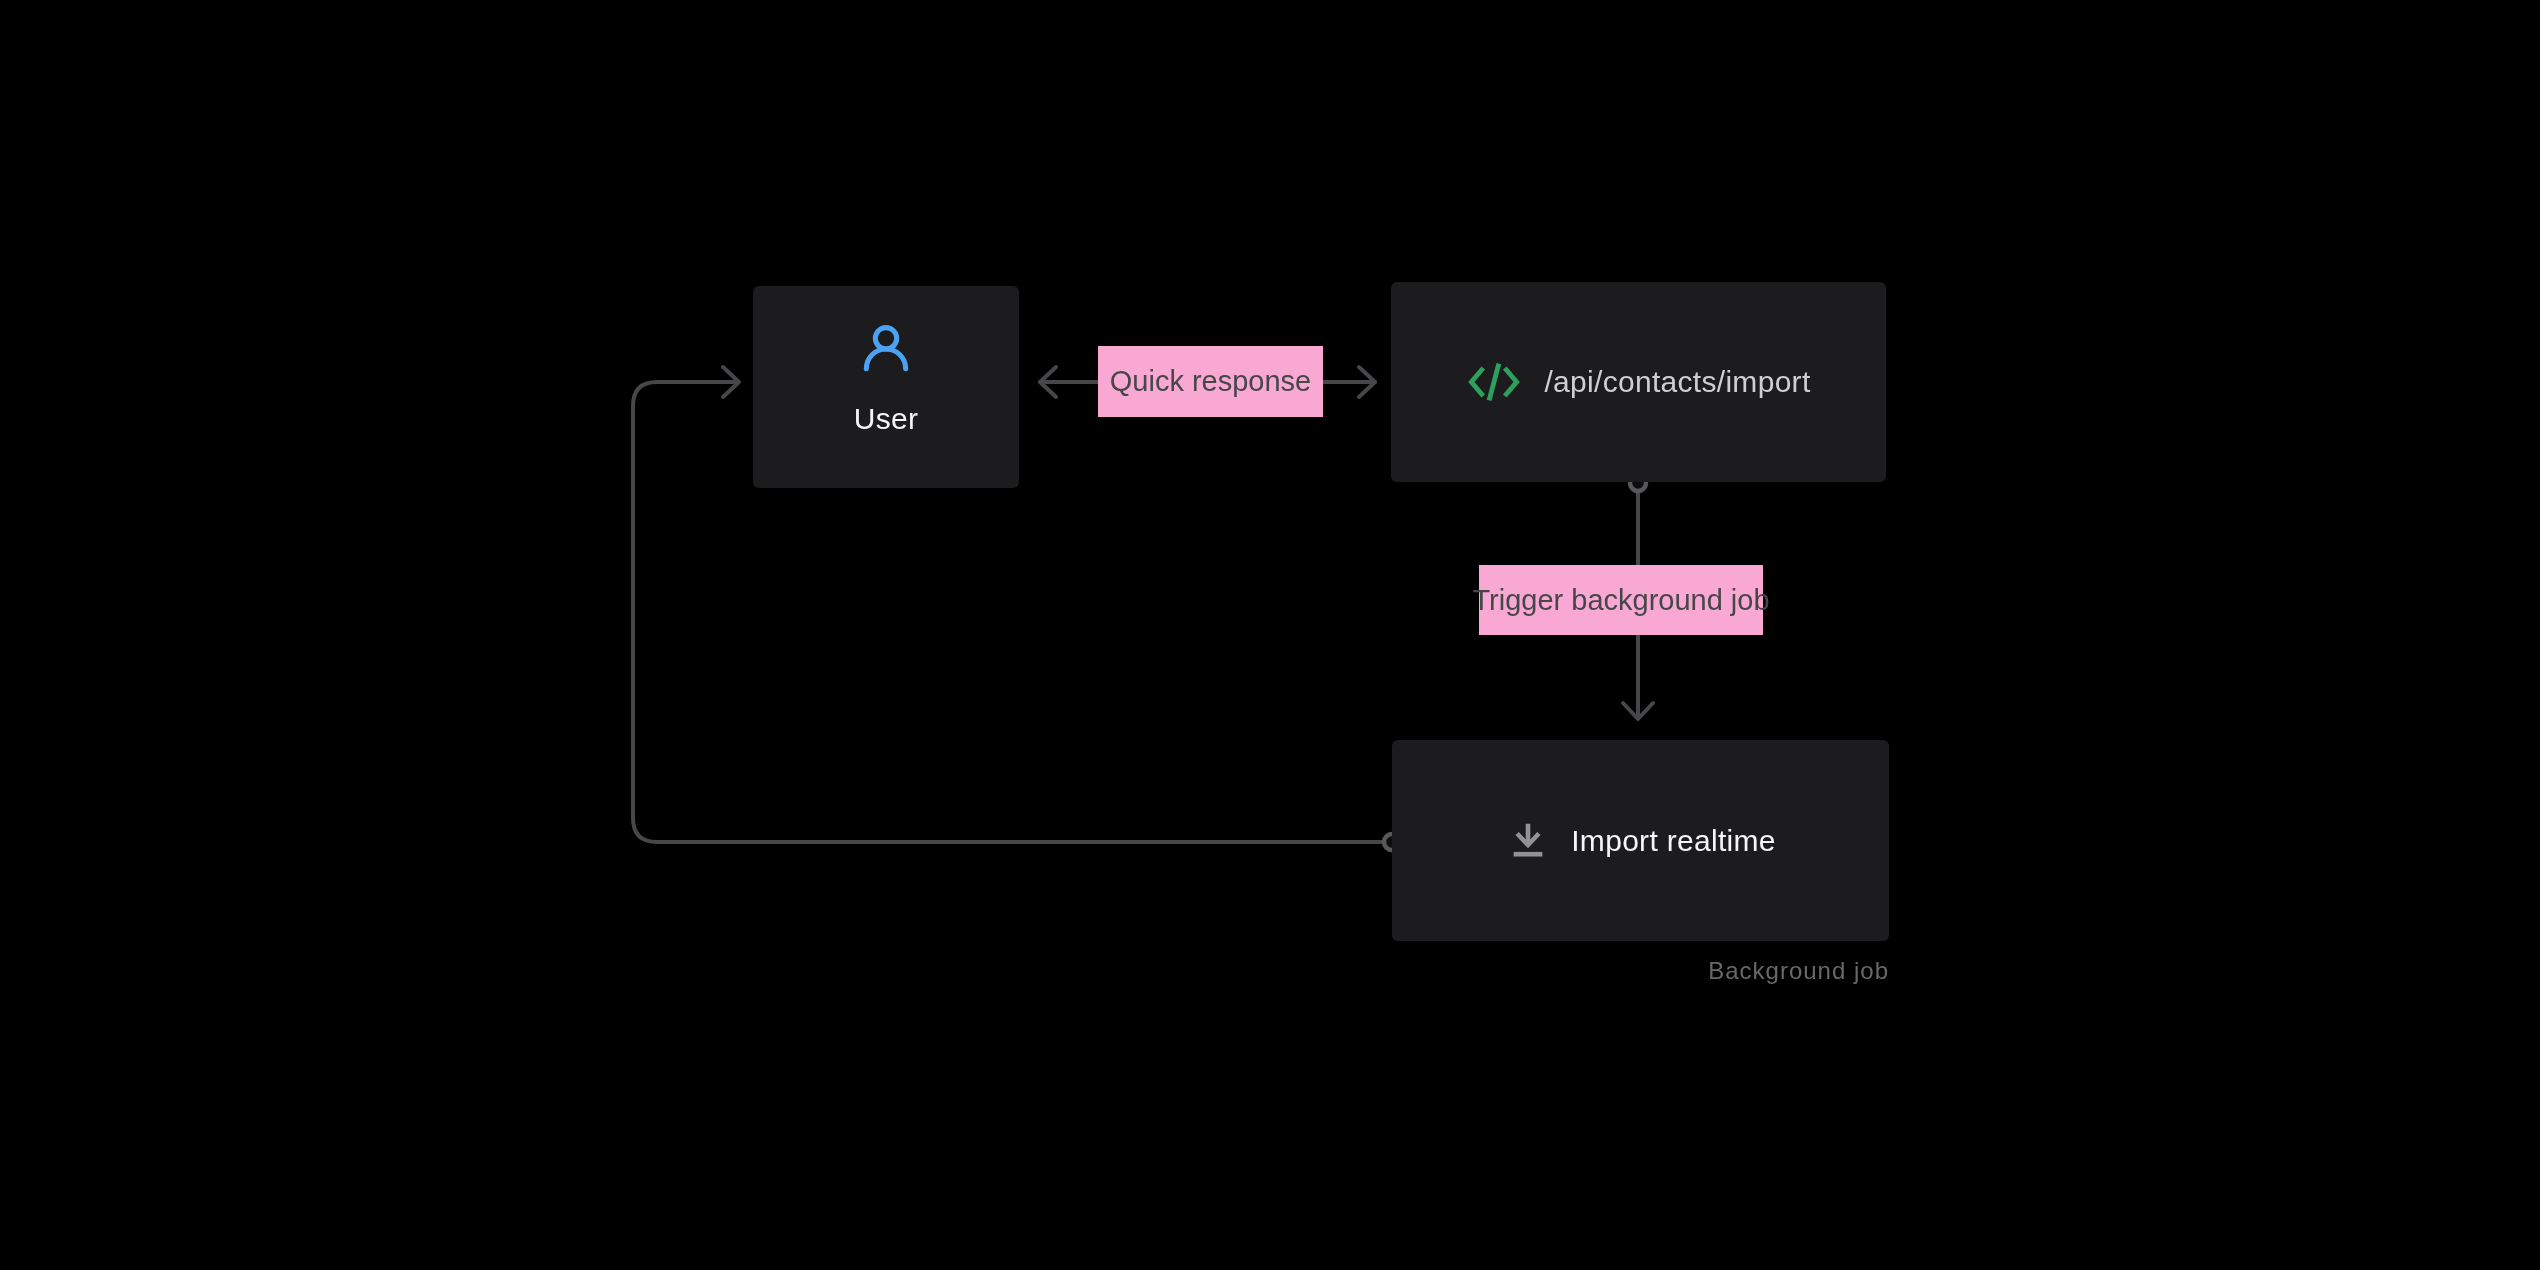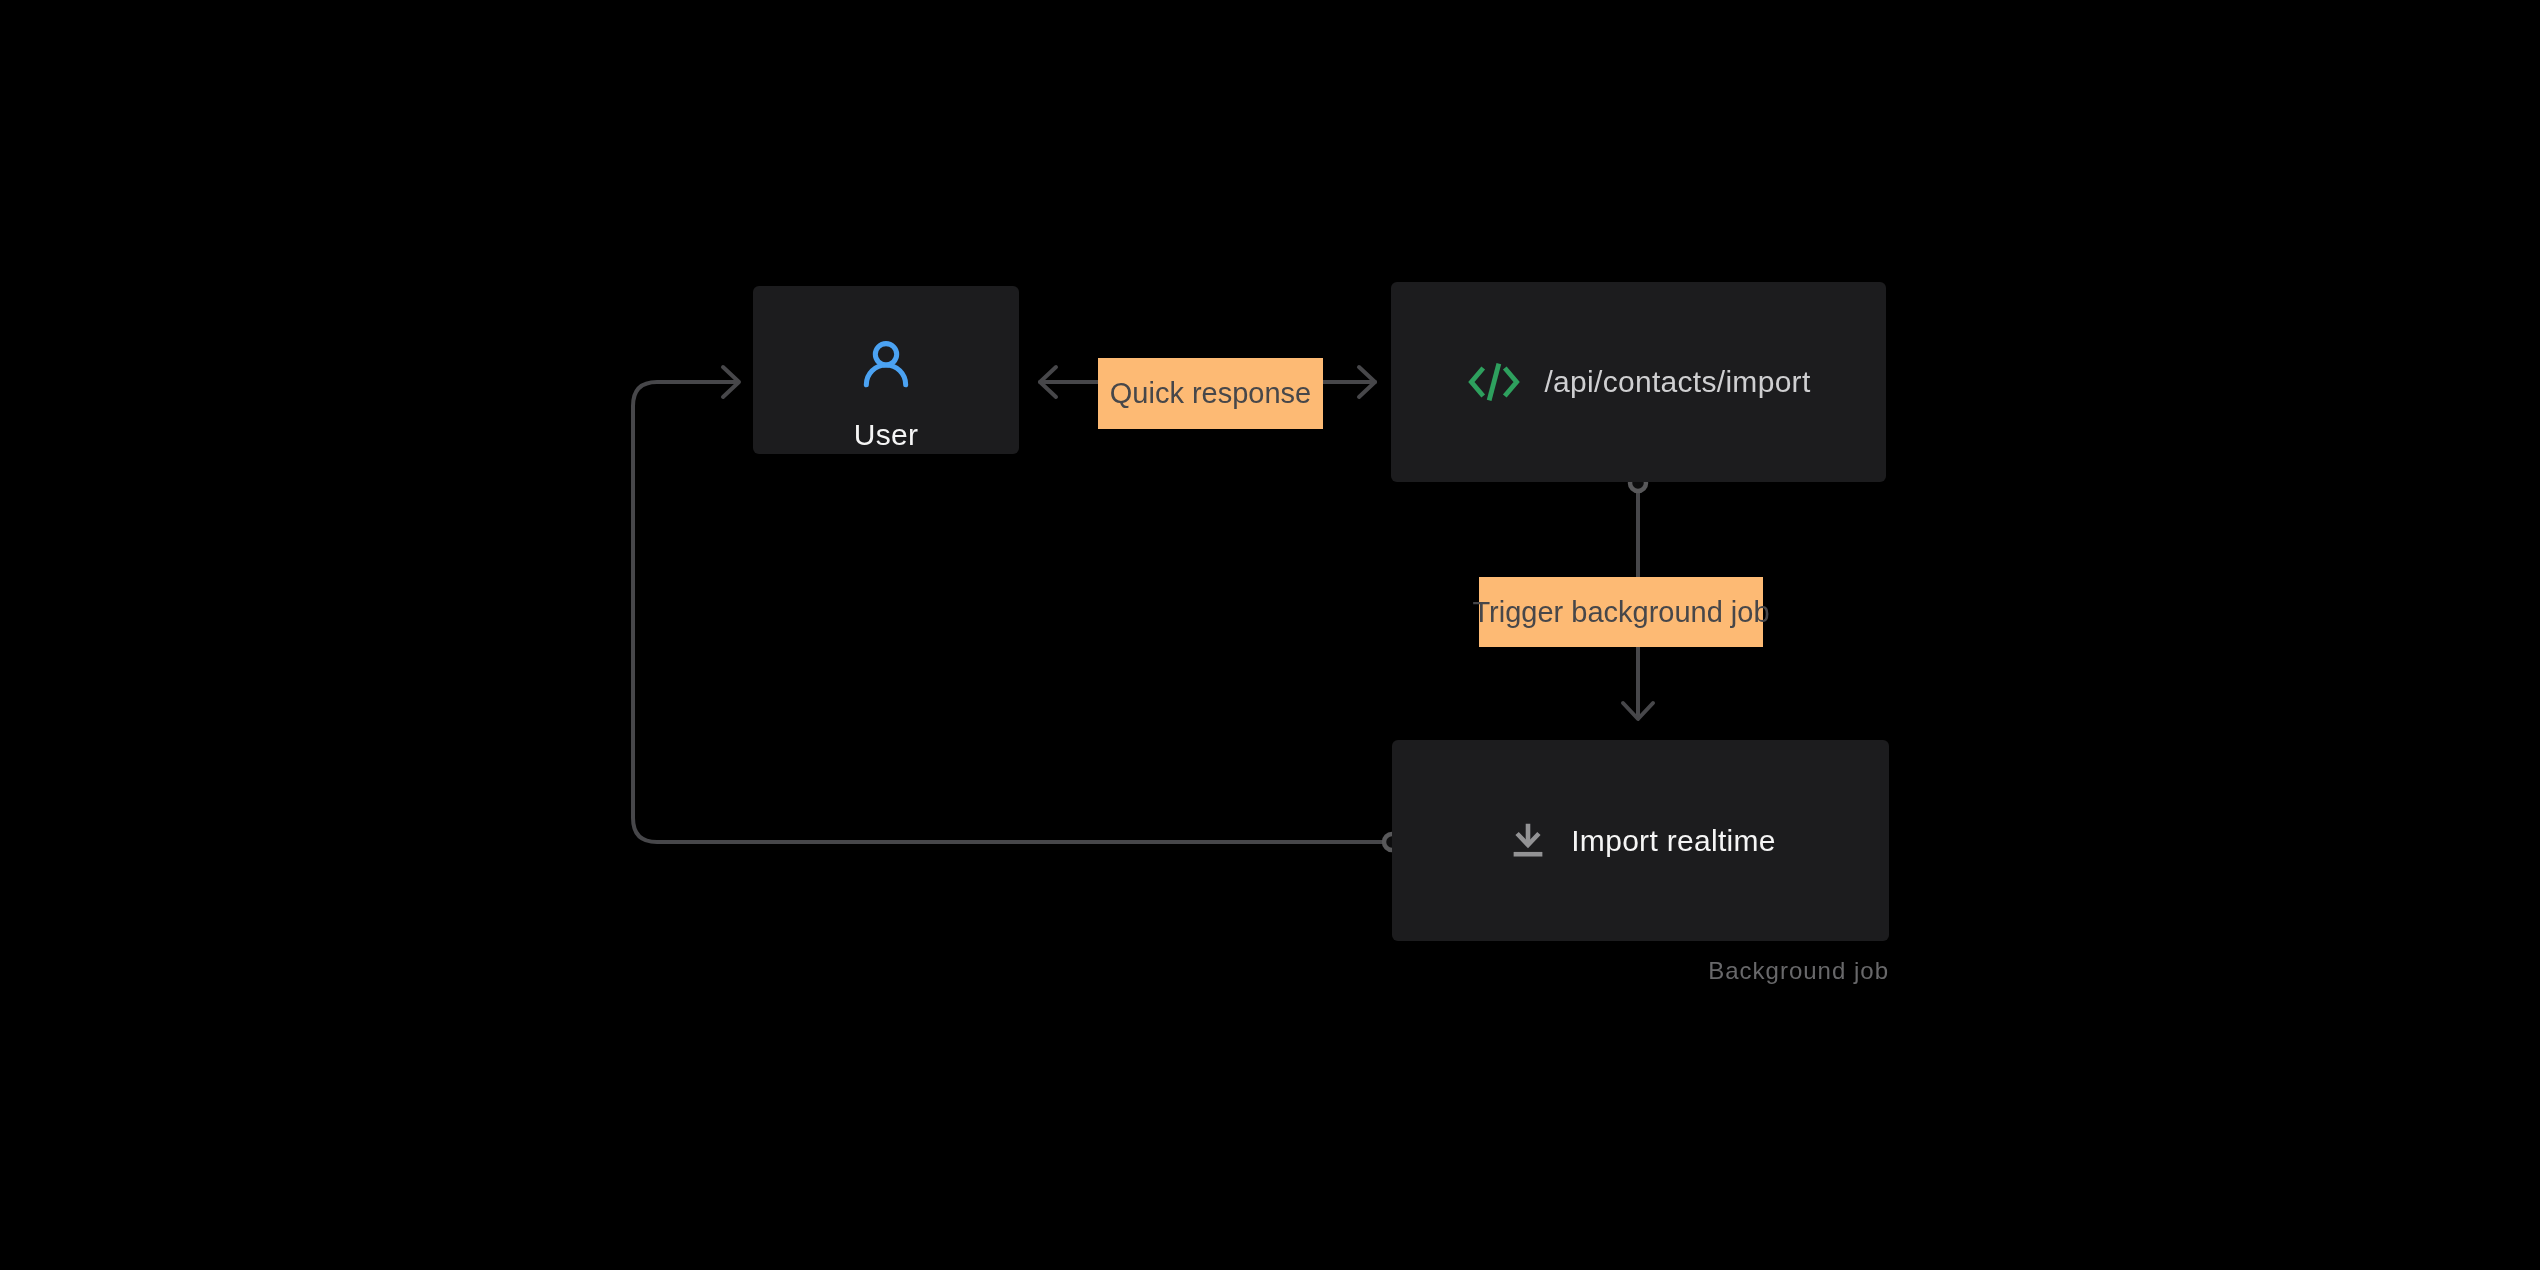--- a/index.html
+++ b/index.html
@@ -29,24 +29,24 @@
     background: #1C1C1E;
     border-radius: 6px;
     z-index: 2;
     display: flex;
     align-items: center;
     justify-content: center;
     box-sizing: border-box;
   }
   .node--user {
     left: 753px; top: 286px;
-    width: 266px; height: 168px;
+    width: 266px; height: 202px;
     flex-direction: column;
     justify-content: flex-start;
-    padding-top: 52px;
+    padding-top: 36px;
   }
   .node--user .node-label { margin-top: 26px; }
   .node--api {
     left: 1391px; top: 282px;
     width: 495px; height: 200px;
   }
   .node--import {
     left: 1392px; top: 740px;
     width: 497px; height: 201px;
   }
@@ -59,29 +59,28 @@
   .node--api .node-label {
     color: #CFCFD1;
     margin-left: 22px;
   }
   .node--import .node-label {
     margin-left: 20px;
   }
   .icon { display: block; flex: 0 0 auto; }
   .edge-label {
     position: absolute;
-    background: #fdba74;
+    background: #f9a8d4;
     color: #47474A;
     font-size: 29px;
     display: flex;
     align-items: center;
     justify-content: center;
     z-index: 2;
     white-space: nowrap;
-    margin-top: 12px;
   }
   .edge-label--quick   { left: 1098px; top: 346px; width: 225px; height: 71px; }
   .edge-label--trigger { left: 1479px; top: 565px; width: 284px; height: 70px; }
   .edge-label--realtime{ left: 852px;  top: 803px; width: 321px; height: 72px; }
   .caption {
     position: absolute;
     left: 1392px; top: 957px;
     width: 497px;
     text-align: right;
     font-family: Liberation Sans, sans-serif;

